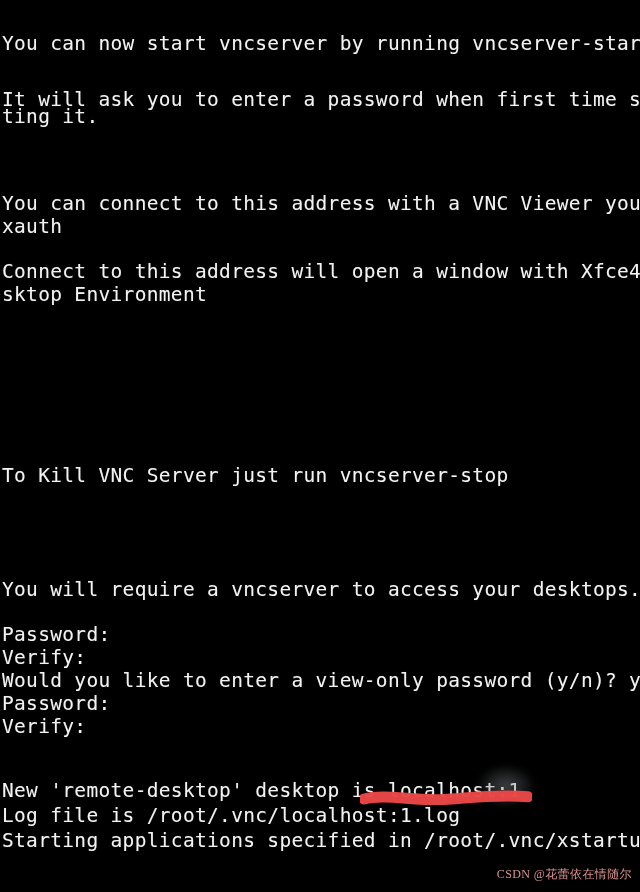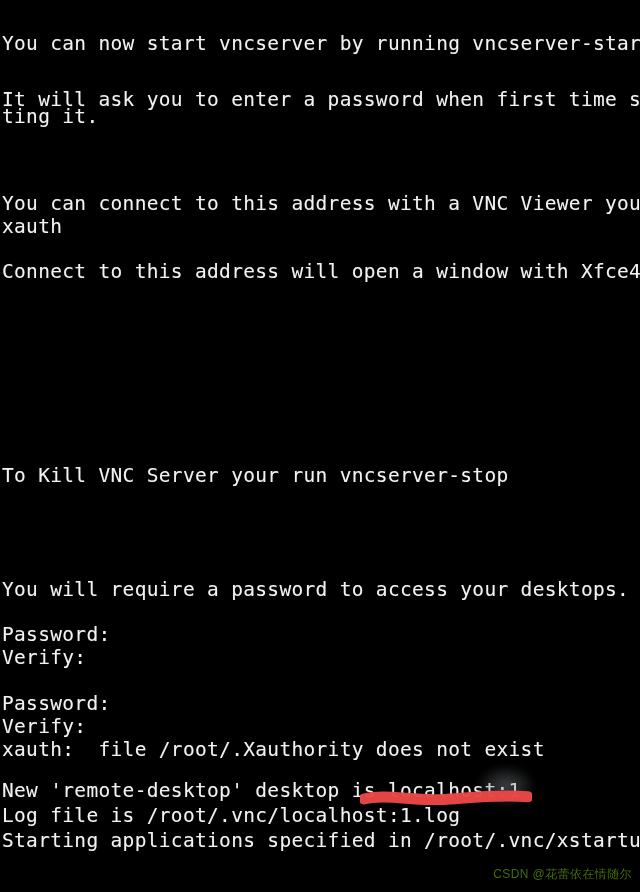--- a/index.html
+++ b/index.html
@@ -56,46 +56,47 @@
                 rgba(110,113,117,0.30) 38%,
                 rgba(60,62,66,0.14) 66%,
                 rgba(0,0,0,0) 82%);
     filter: blur(3px);
     pointer-events: none;
   }
   #watermark {
     position: absolute;
     right: 8px;
     top: 866px;
-    font-family: Liberation Sans, sans-serif;
+    font-family: Liberation Serif, serif;
     font-size: 12px;
-    color: #4d7c0f;
+    color: #fca5a5;
     letter-spacing: 0.4px;
     white-space: pre;
     opacity: 0.88;
   }
 </style>
 </head>
 <body>
 
 <div id="terminal">
 
   <div class="tline" style="top: 32px;">You can now start vncserver by running vncserver-start</div>
     <div class="tline" style="top: 88px;">It will ask you to enter a password when first time star</div>
     <div class="tline" style="top: 99px; margin-top: 6px;">ting it.</div>
     <div class="tline" style="top: 192px;">You can connect to this address with a VNC Viewer you pr</div>
     <div class="tline" style="top: 215px;">xauth</div>
     <div class="tline" style="top: 260px;">Connect to this address will open a window with Xfce4 De</div>
-    <div class="tline" style="top: 464px;">To Kill VNC Server your run vncserver-stop</div>
-    <div class="tline" style="top: 578px;">You will require a password to access your desktops.</div>
+    <div class="tline" style="top: 283px;">sktop Environment</div>
+    <div class="tline" style="top: 464px;">To Kill VNC Server just run vncserver-stop</div>
+    <div class="tline" style="top: 578px;">You will require a vncserver to access your desktops.</div>
     <div class="tline" style="top: 623px;">Password:</div>
     <div class="tline" style="top: 646px;">Verify:</div>
+    <div class="tline" style="top: 669px;">Would you like to enter a view-only password (y/n)? y</div>
     <div class="tline" style="top: 692px;">Password:</div>
     <div class="tline" style="top: 715px;">Verify:</div>
-    <div class="tline" style="top: 738px;">xauth:  file /root/.Xauthority does not exist</div>
     <div class="tline" style="top: 779px;">New 'remote-desktop' desktop is localhost:1</div>
     <div class="tline" style="top: 829px;">Starting applications specified in /root/.vnc/xstartup</div>
     <div class="tline" style="top: 804px;">Log file is /root/.vnc/localhost:1.log</div>
     <div id="smudge"></div>
 
   <svg id="red-underline" viewBox="0 0 172 16" preserveAspectRatio="none" aria-hidden="true">
     <path d="M4,10 C26,4.5 54,12.5 84,10.5 C112,8.6 140,5.2 168,7.8" fill="none" stroke="#ea4646" stroke-width="11" stroke-linecap="round" stroke-linejoin="round" opacity="0.97"></path>
   </svg>
 
   <div id="watermark">CSDN @花蕾依在情随尔</div>

